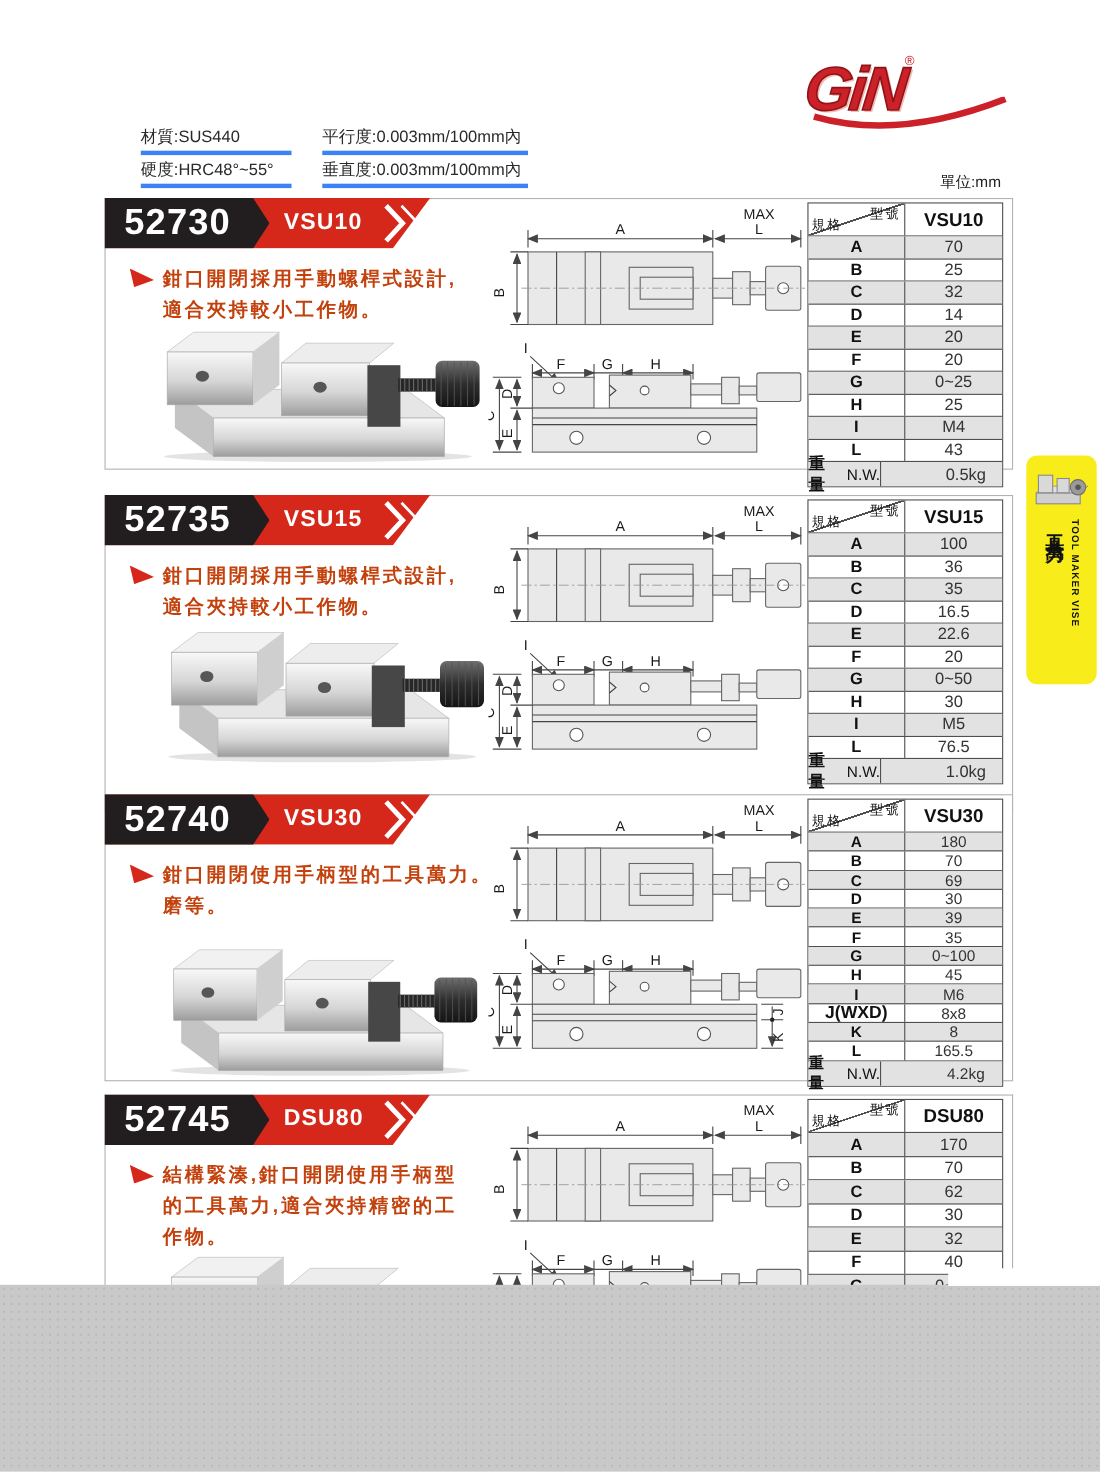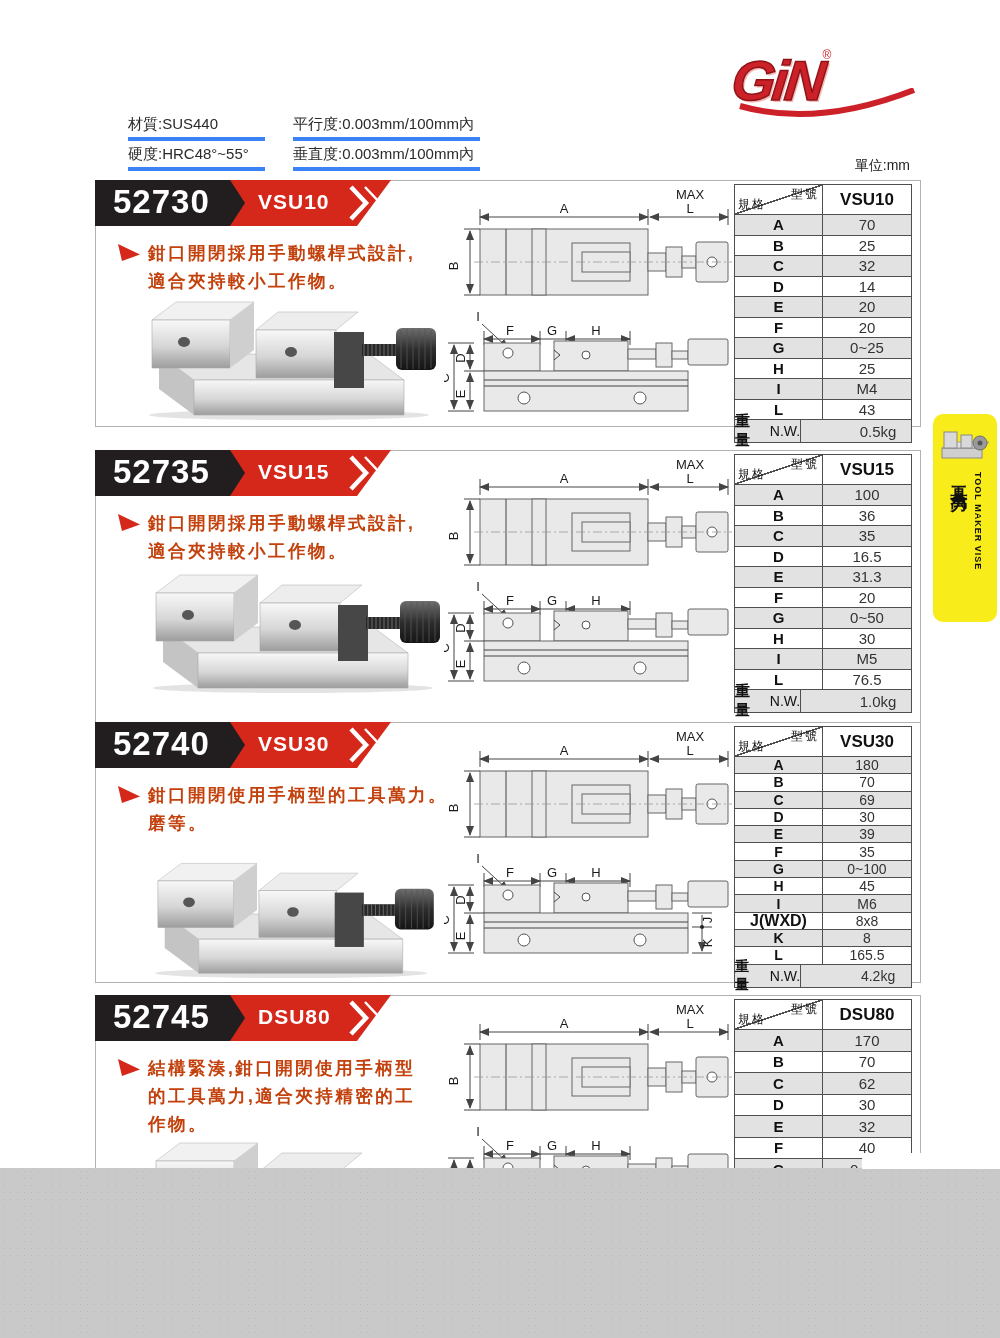--- a/index.html
+++ b/index.html
@@ -467,21 +467,21 @@
     <div class="trow">
         <div class="tk">C</div>
         <div class="tv">35</div>
       </div>
     <div class="trow">
         <div class="tk">D</div>
         <div class="tv">16.5</div>
       </div>
     <div class="trow">
         <div class="tk">E</div>
-        <div class="tv">31.3</div>
+        <div class="tv">22.6</div>
       </div>
     <div class="trow">
         <div class="tk">F</div>
         <div class="tv">20</div>
       </div>
     <div class="trow">
         <div class="tk">G</div>
         <div class="tv">0~50</div>
       </div>
     <div class="trow">

